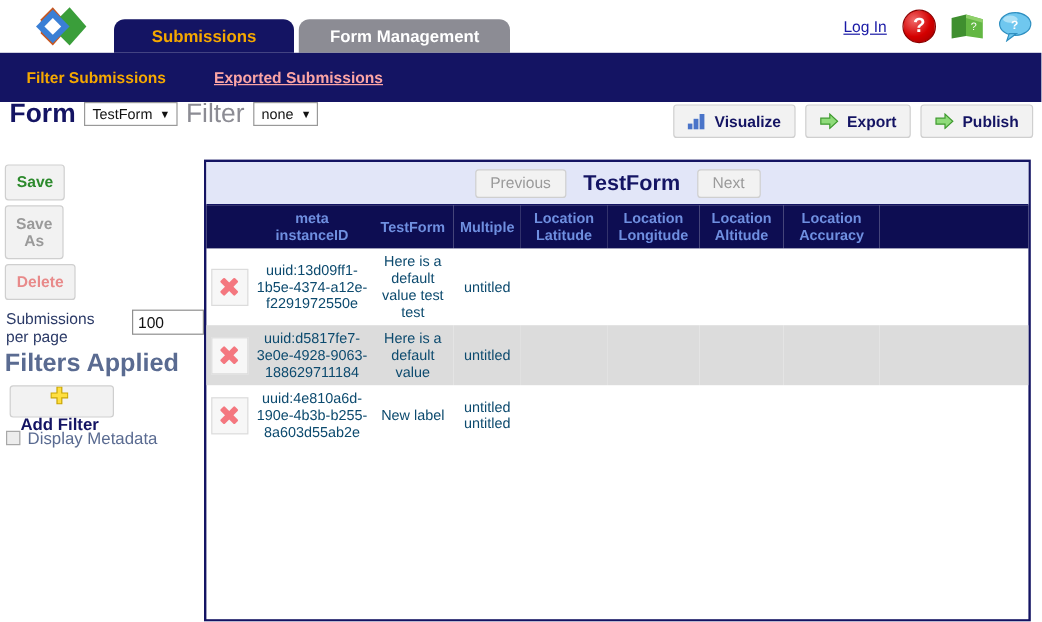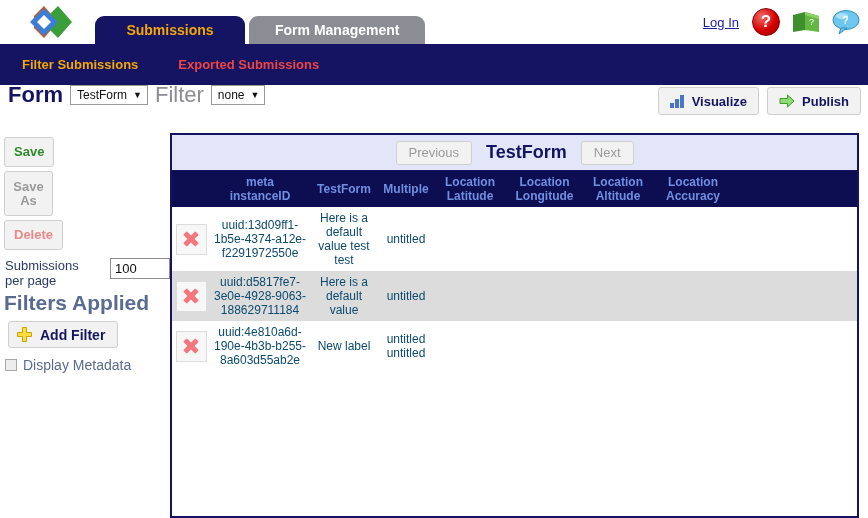--- a/index.html
+++ b/index.html
@@ -35,21 +35,21 @@
      border:1px solid #8a0000; color:#fff; font-weight:bold; font-size:17px;
      display:flex; align-items:center; justify-content:center; cursor:pointer;}
   .icon-book { width:30px; height:24px; cursor:pointer; position:relative;}
   .icon-chat { width:28px; height:26px; cursor:pointer; position:relative;}
 
   
   .subnav { position:absolute; left:0; top:44px; width:868px; height:41px;
             background:#141463; display:flex; align-items:center; }
   .subnav-item { font-size:13px; font-weight:bold; cursor:pointer; white-space:nowrap; }
   .subnav-item.active { color:#f5a800; margin-left:22px; }
-  .subnav-item.plain  { color:#ef4444; margin-left:40px; }
+  .subnav-item.plain  { color:#fca5a5; margin-left:40px;text-decoration:underline; }
 
   
   .toolbar { position:absolute; left:0; top:70px; width:868px; height:52px; }
   .tb-left { position:absolute; left:8px; top:12px; display:flex; align-items:center; gap:7px; }
   .lbl-form   { font-size:22px; font-weight:bold; color:#141463; }
   .lbl-filter { font-size:22px; font-weight:normal; color:#8c8c94; }
   .sel {
     border:1px solid #999; background:#fff; font-size:12px; color:#111;
     padding:2px 5px 2px 6px; height:20px; display:flex; align-items:center; gap:6px; cursor:pointer;
     font-family:"Liberation Sans", sans-serif;
@@ -80,21 +80,21 @@
   .perpage { display:flex; align-items:flex-start; gap:22px; padding:8px 0 0 5px; }
   .perpage-lbl { font-size:13px; color:#2b3a67; width:100px; line-height:15px; }
   .perpage-in { width:60px; height:21px; border:1px solid #8f8f8f; background:#fff;
                 font-size:13px; color:#111; padding:0 4px; font-family:"Liberation Sans", sans-serif;}
 
   .filters-title { font-size:21px; font-weight:bold; color:#5a6b91; padding:3px 0 0 4px; }
 
   .addfilter {
     margin:6px 0 0 8px; background:#f2f2f2; border:1px solid #cfcfcf; border-radius:3px;
     height:27px; padding:0 12px 0 8px; display:inline-flex; align-items:center; gap:8px;
-    font-size:14px; font-weight:bold; color:#141463; cursor:pointer;
+    font-size:14px; font-weight:bold; color:#141463; cursor:pointer;flex-direction:column;
   }
   .plus-ico { width:15px; height:15px; position:relative; }
 
   .dispmeta { display:flex; align-items:center; gap:6px; padding:9px 0 0 5px; }
   .cbox { width:12px; height:12px; border:1px solid #a8a8a8; background:#ededed; cursor:pointer; }
   .dispmeta-lbl { font-size:14px; color:#5a6b91; }
 
   
   .panel { position:absolute; left:170px; top:133px; width:689px; height:385px;
            border:2px solid #141463; background:#fff; }
@@ -201,20 +201,28 @@
   <div class="tb-right" style="top:87px;">
     <div class="btn-act">
       <span class="ico-chart">
         <svg width="15" height="14" viewBox="0 0 15 14">
           <rect x="0" y="9" width="4" height="5" fill="#4a74c9"></rect>
           <rect x="5" y="5" width="4" height="9" fill="#4a74c9"></rect>
           <rect x="10" y="1" width="4" height="13" fill="#4a74c9"></rect>
         </svg>
       </span>
       <span>Visualize</span>
+    </div>
+    <div class="btn-act">
+      <span class="ico-arrow">
+        <svg width="16" height="14" viewBox="0 0 16 14">
+          <path d="M1 4.5 L8.5 4.5 L8.5 1 L15 7 L8.5 13 L8.5 9.5 L1 9.5 Z" fill="#8fdb7a" stroke="#3f9a2f" stroke-width="1"></path>
+        </svg>
+      </span>
+      <span>Export</span>
     </div>
     <div class="btn-act">
       <span class="ico-arrow">
         <svg width="16" height="14" viewBox="0 0 16 14">
           <path d="M1 4.5 L8.5 4.5 L8.5 1 L15 7 L8.5 13 L8.5 9.5 L1 9.5 Z" fill="#8fdb7a" stroke="#3f9a2f" stroke-width="1"></path>
         </svg>
       </span>
       <span>Publish</span>
     </div>
   </div>

